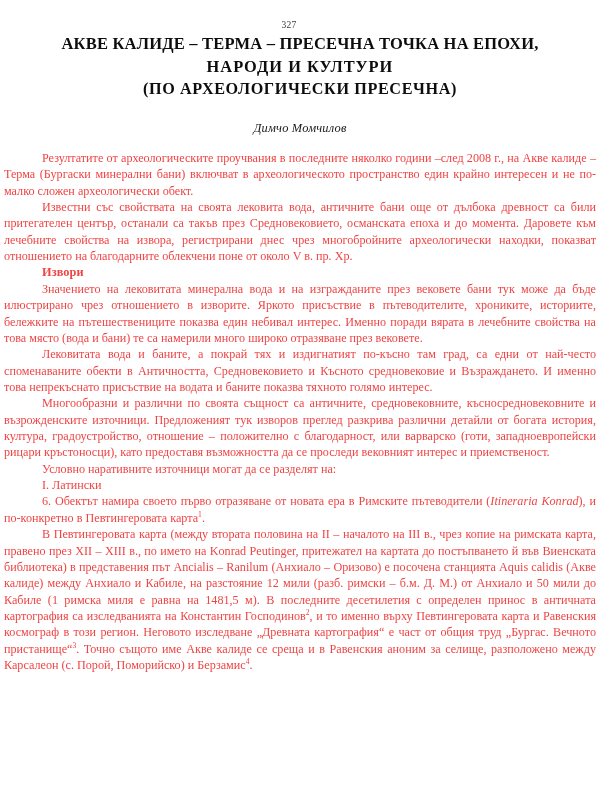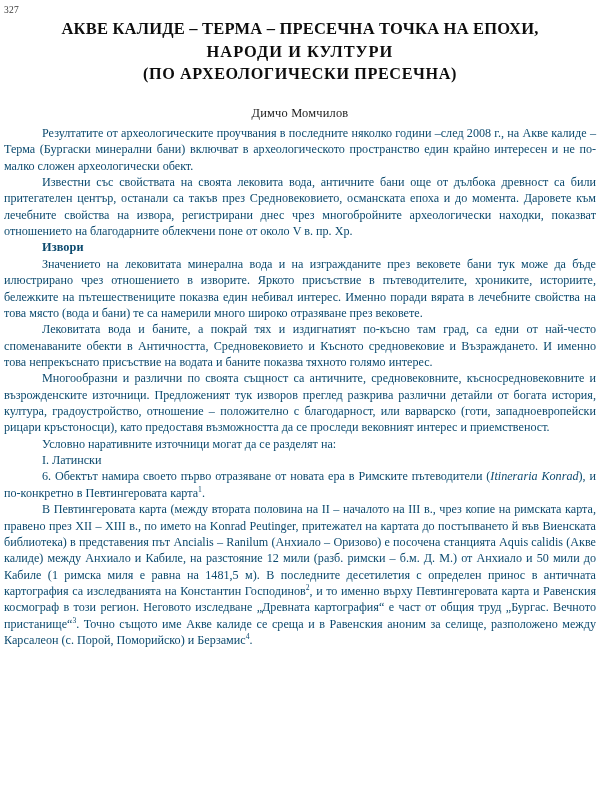--- a/index.html
+++ b/index.html
@@ -19,26 +19,26 @@
   .page {
     position: relative;
     width: 600px;
     height: 800px;
     box-sizing: border-box;
     padding: 0 4px 0 4px;
   }
 
   
   .page-number {
-    text-align: left;
+    text-align: center;
     font-size: 9.5px;
     letter-spacing: 0.3px;
     color: #3a3a3a;
     padding-right: 22px;
-    padding-top: 3px;
+    padding-top: 18px;
     height: 14px;
     line-height: 14px;
   }
 
   
   .title-block {
     text-align: center;
   }
   .title-line {
     font-weight: bold;
@@ -48,34 +48,35 @@
     color: #0d0d0d;
     white-space: nowrap;
   }
   .title-line.l1 { font-size: 16.5px; letter-spacing: 0.2px; }
   .title-line.l2 { font-size: 16.4px; letter-spacing: 1.0px; }
   .title-line.l3 { font-size: 16.2px; letter-spacing: 0.6px; }
 
   .author {
     margin-top: 19px;
     text-align: center;
+    font-style: italic;
     font-size: 12.4px;
     line-height: 16px;
     color: #1a1a1a;
     letter-spacing: 0.2px;
   }
 
   
   .body {
-    margin-top: 4px;
+    margin-top: 14px;
     font-size: 12.15px;
     line-height: 16.35px;
     text-align: justify;
     text-justify: inter-word;
-    color: #0c4a6e;
+    color: #ef4444;
     hyphens: none;
   }
   .body p {
     margin: 0;
     text-indent: 38px;
   }
   .subhead {
     margin: 0;
     text-indent: 38px;
     font-weight: bold;

